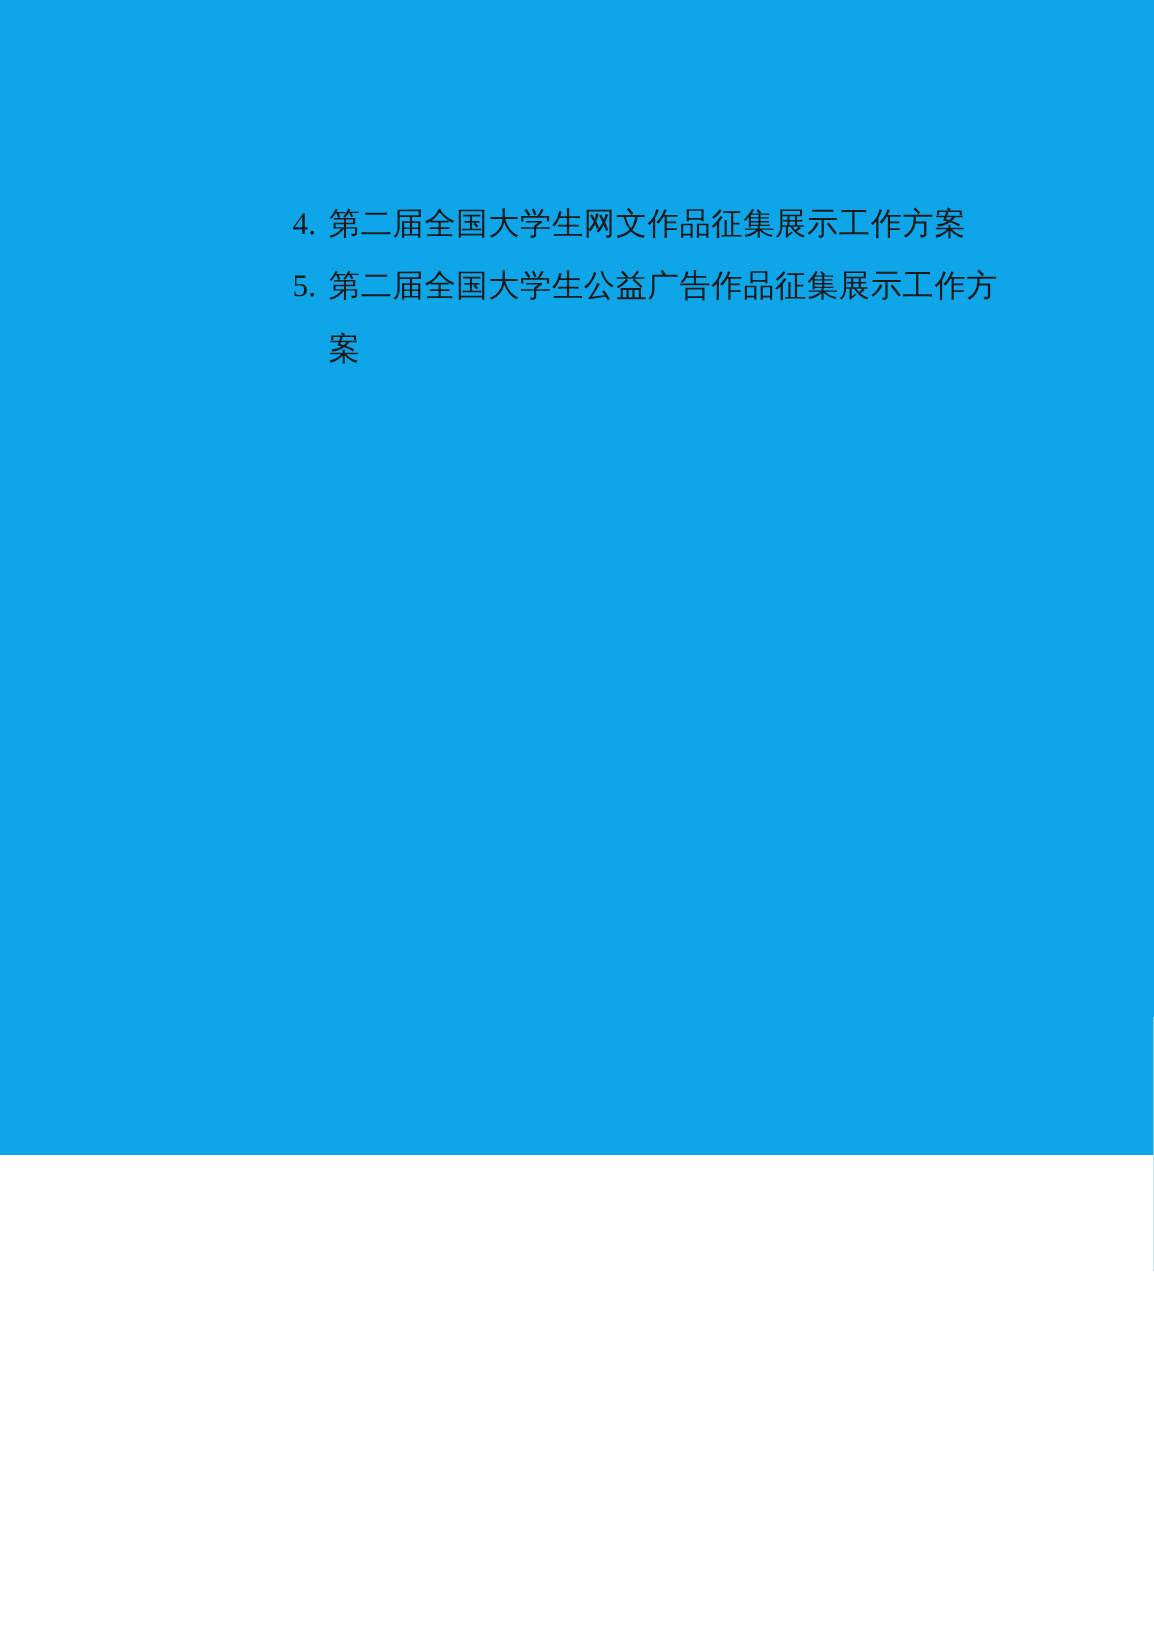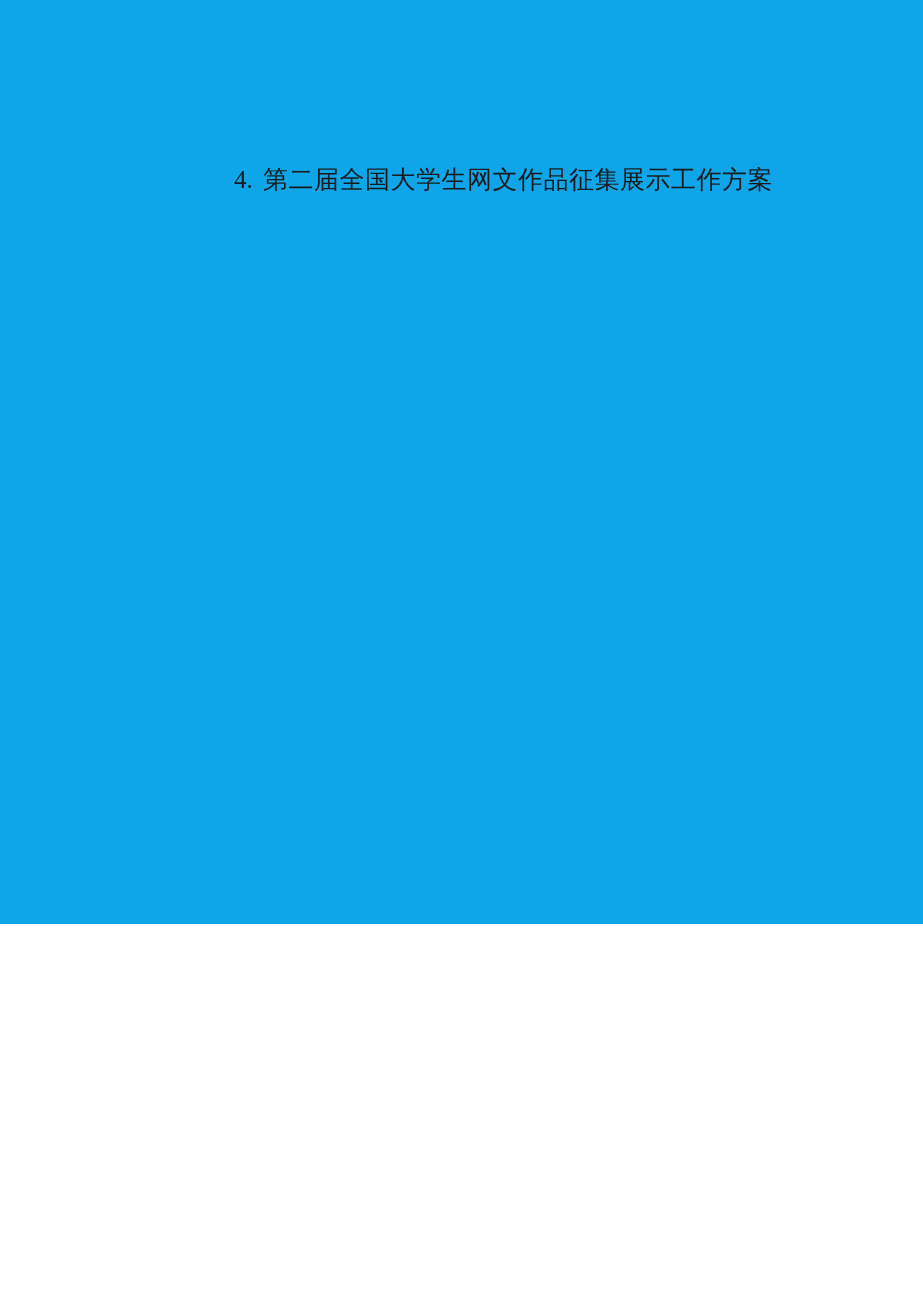--- a/index.html
+++ b/index.html
@@ -51,19 +51,22 @@
 <body>
 
 <div class="page">
 
   <div class="doc-list">
 
     <div class="doc-item">
       <span class="num">4.</span><span>第二届全国大学生网文作品征集展示工作方案</span>
     </div>
 
+    <div class="doc-item">
+      <span class="num">5.</span><span>第二届全国大学生公益广告作品征集展示工作方案</span>
+    </div>
 
 
   </div>
 
   <div class="page-number">8</div>
 
 </div>
 
 </body></html>

